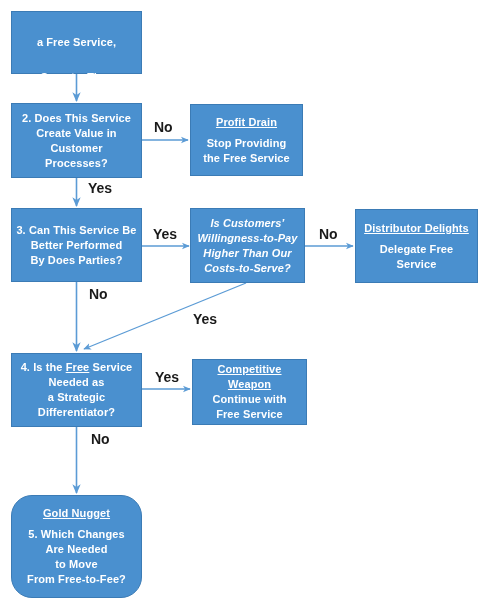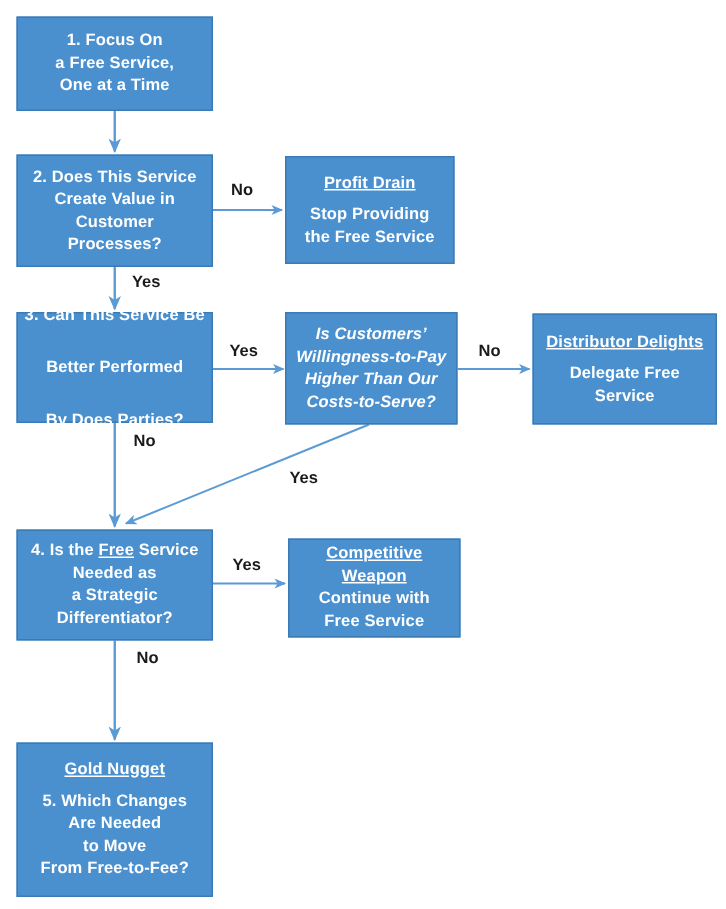--- a/index.html
+++ b/index.html
@@ -42,21 +42,21 @@
     display: block;
     text-decoration: underline;
     white-space: nowrap;
   }
   .node .gap {
     display: block;
     height: 6px;
   }
   .edge-label {
     position: absolute;
-    font-size: 11px;
+    font-size: 14px;
     font-weight: bold;
     color: #1a1a1a;
     white-space: nowrap;
     line-height: 13px;
   }
   svg.wires {
     position: absolute;
     left: 0;
     top: 0;
     width: 484px;
@@ -88,41 +88,41 @@
 
     <line x1="76.5" y1="282" x2="76.5" y2="351" stroke="#5b9bd5" stroke-width="1.6" marker-end="url(#ah)"></line>
 
     <line x1="246" y1="283" x2="84" y2="349" stroke="#5b9bd5" stroke-width="1.3" marker-end="url(#ah)"></line>
 
     <line x1="142" y1="389" x2="190" y2="389" stroke="#5b9bd5" stroke-width="1.3" marker-end="url(#ah)"></line>
 
     <line x1="76.5" y1="427" x2="76.5" y2="493" stroke="#5b9bd5" stroke-width="1.6" marker-end="url(#ah)"></line>
   </svg>
 
-  <div class="node" style="left:11px; top:11px; width:131px; height:63px;">
+  <div class="node" style="left:11px; top:11px; width:131px; height:63px;gap:20px;">
     <span class="line">1. Focus On</span>
     <span class="line">a Free Service,</span>
     <span class="line">One at a Time</span>
   </div>
 
   <div class="node" style="left:11px; top:103px; width:131px; height:75px;">
     <span class="line">2. Does This Service</span>
     <span class="line">Create Value in</span>
     <span class="line">Customer</span>
     <span class="line">Processes?</span>
   </div>
 
   <div class="node" style="left:190px; top:104px; width:113px; height:72px;">
     <span class="title">Profit Drain</span>
     <span class="gap"></span>
     <span class="line">Stop Providing</span>
     <span class="line">the Free Service</span>
   </div>
 
-  <div class="node" style="left:11px; top:208px; width:131px; height:74px;gap:20px;">
+  <div class="node" style="left:11px; top:208px; width:131px; height:74px;">
     <span class="line">3. Can This Service Be</span>
     <span class="line">Better  Performed</span>
     <span class="line">By Does Parties?</span>
   </div>
 
   <div class="node" style="left:190px; top:208px; width:115px; height:75px;font-style:italic;">
     <span class="line">Is Customers’</span>
     <span class="line">Willingness-to-Pay</span>
     <span class="line">Higher Than Our</span>
     <span class="line">Costs-to-Serve?</span>
@@ -142,21 +142,21 @@
     <span class="line">Differentiator?</span>
   </div>
 
   <div class="node" style="left:192px; top:359px; width:115px; height:66px;">
     <span class="title">Competitive</span>
     <span class="title">Weapon</span>
     <span class="line">Continue with</span>
     <span class="line">Free Service</span>
   </div>
 
-  <div class="node" style="left:11px; top:495px; width:131px; height:103px;">
+  <div class="node" style="left:11px; top:495px; width:131px; height:103px;border-radius:21px;">
     <span class="title">Gold Nugget</span>
     <span class="gap"></span>
     <span class="line">5. Which Changes</span>
     <span class="line">Are Needed</span>
     <span class="line">to Move</span>
     <span class="line">From Free-to-Fee?</span>
   </div>
 
   <div class="edge-label" style="left:154px; top:121px;">No</div>
   <div class="edge-label" style="left:88px; top:182px;">Yes</div>

